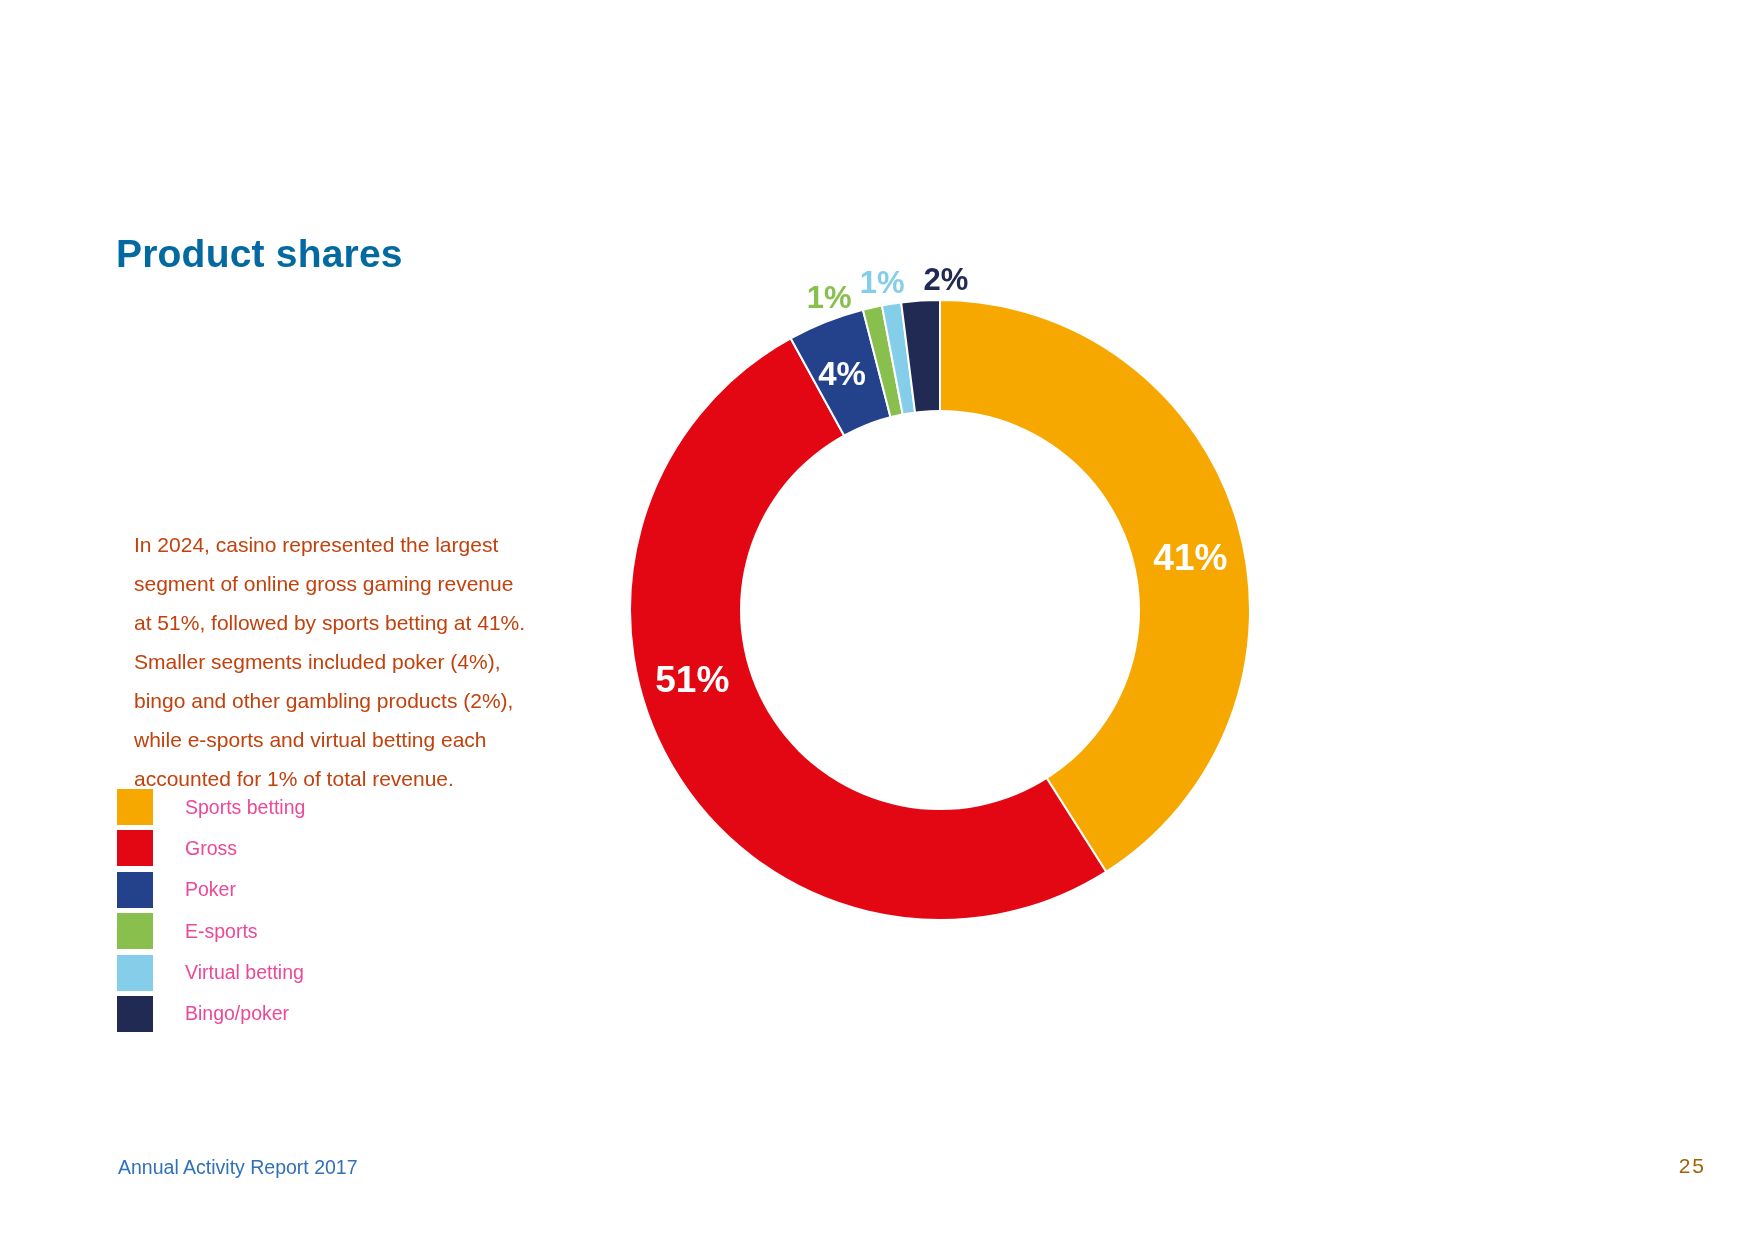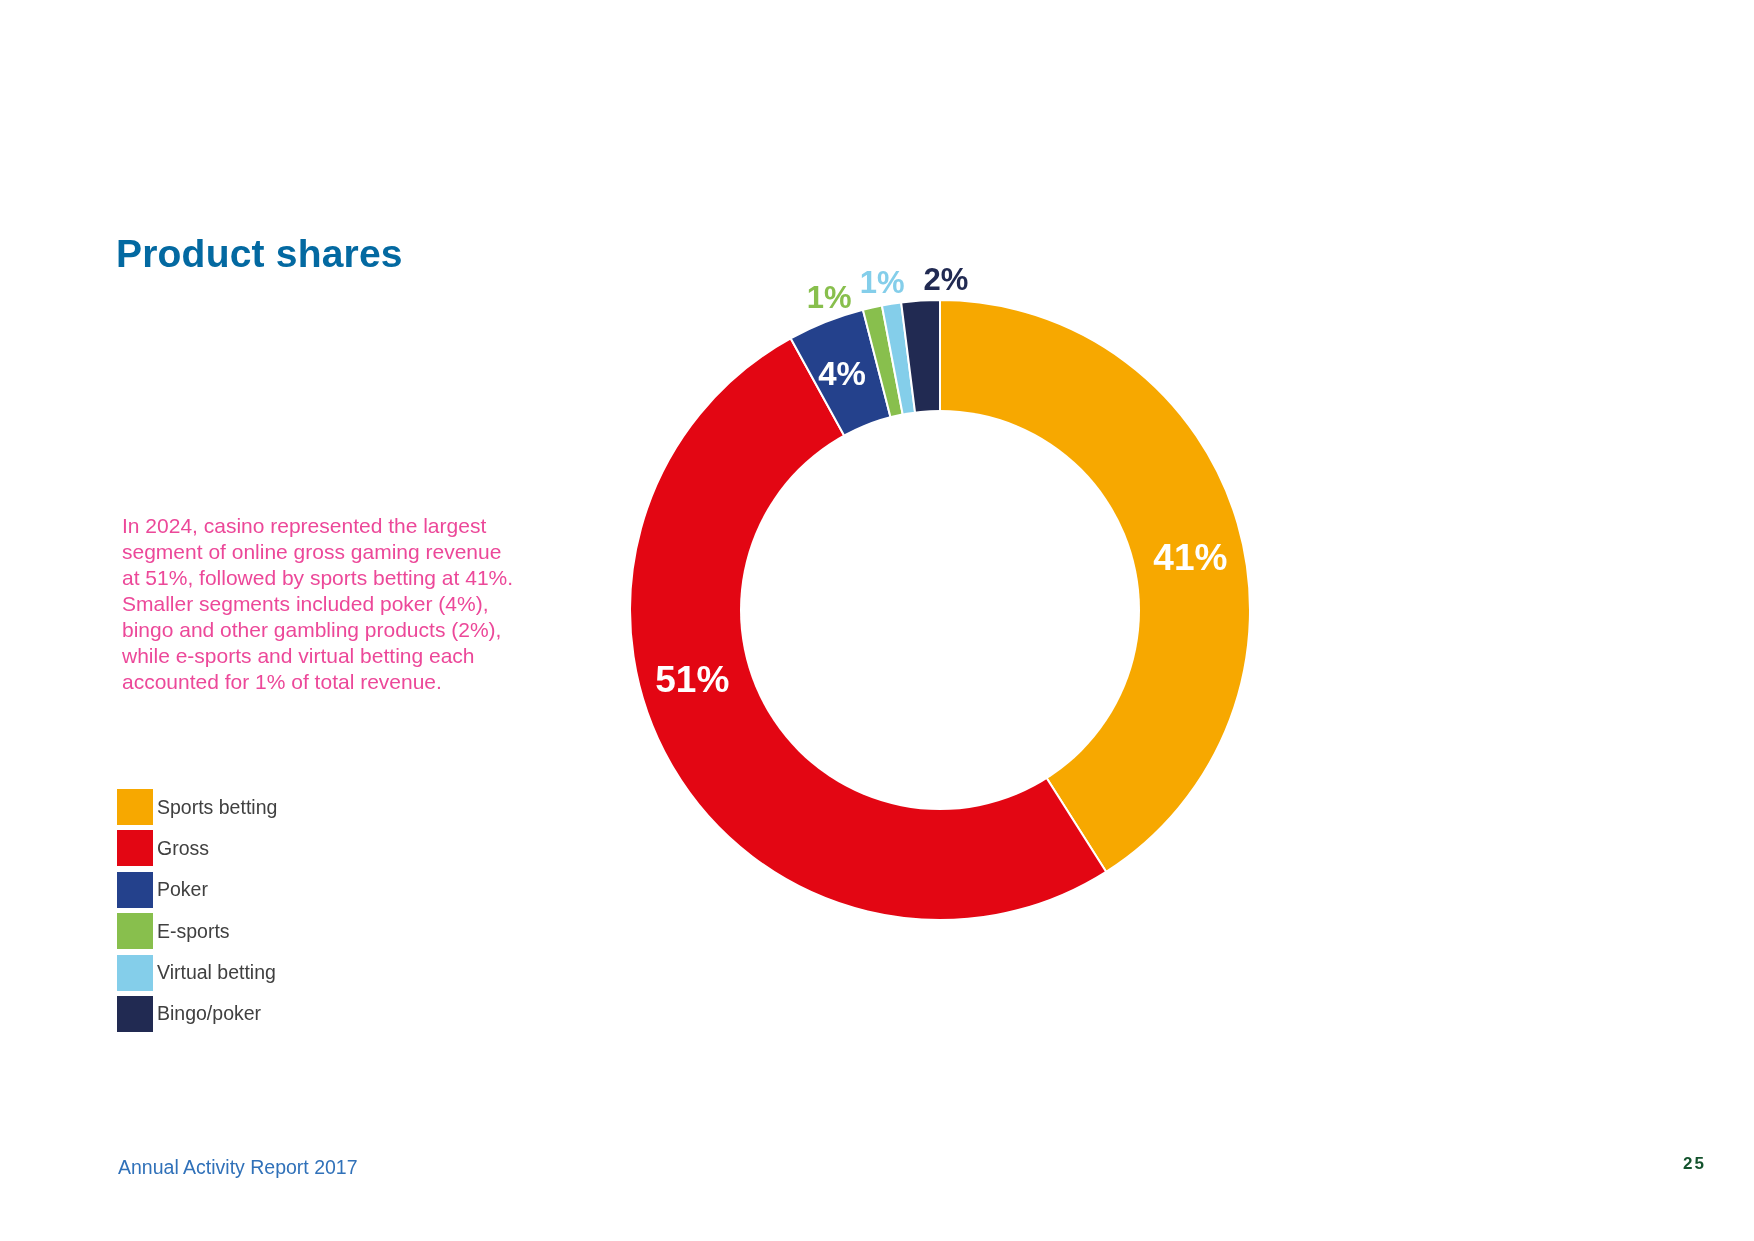--- a/index.html
+++ b/index.html
@@ -5,40 +5,40 @@
   html,body { margin:0; padding:0; background:#ffffff; }
   .page {
     position:relative; width:1754px; height:1241px; background:#ffffff;
     font-family:"Liberation Sans", sans-serif; overflow:hidden;
   }
   .page-title {
     position:absolute; left:116px; top:232px; margin:0;
     font-size:39px; font-weight:700; color:#0369a1; letter-spacing:0.2px;
   }
   .body-paragraph {
-    position:absolute; left:118px; top:509px; width:392px; margin:4px;
-    font-size:21px; line-height:26px; color:#ec4899;
+    position:absolute; left:118px; top:509px; width:392px; margin:16px;
+    font-size:21px; line-height:39px; color:#c2410c;
   }
   .legend { position:absolute; left:117px; top:789px; }
   .legend-row { display:flex; align-items:center; height:36px; margin-bottom:5.4px; }
   .legend-swatch { width:36px; height:36px; flex:0 0 36px; }
-  .legend-label { margin-left:4px; font-size:19.5px; color:#404040; }
+  .legend-label { margin-left:32px; font-size:19.5px; color:#ec4899; }
   .donut-svg { position:absolute; left:0; top:0; width:1754px; height:1241px; }
   .donut-svg text { font-family:"Liberation Sans", sans-serif; font-weight:700; }
   .center-text {
     position:absolute; left:690px; top:542px; width:500px;
     text-align:center; font-size:40px; line-height:50px; font-weight:700; color:#1e3d96;
   }
   .footer-left {
     position:absolute; left:118px; top:1156px;
     font-size:19.5px; color:#3071b9;
   }
   .page-number {
     position:absolute; right:48px; top:1154px;
-    font-size:17px; font-weight:700; color:#14532d; letter-spacing:2px;
+    font-size:21px; font-weight:400; color:#a16207; letter-spacing:2px;
   }
 </style>
 </head>
 <body>
 
 <div class="page">
 
   <h1 class="page-title">Product shares</h1>
 
   <p class="body-paragraph">In 2024, casino represented the largest segment of online gross gaming revenue at 51%, followed by sports betting at 41%. Smaller segments included poker (4%), bingo and other gambling products (2%), while e-sports and virtual betting each accounted for 1% of total revenue.</p>

